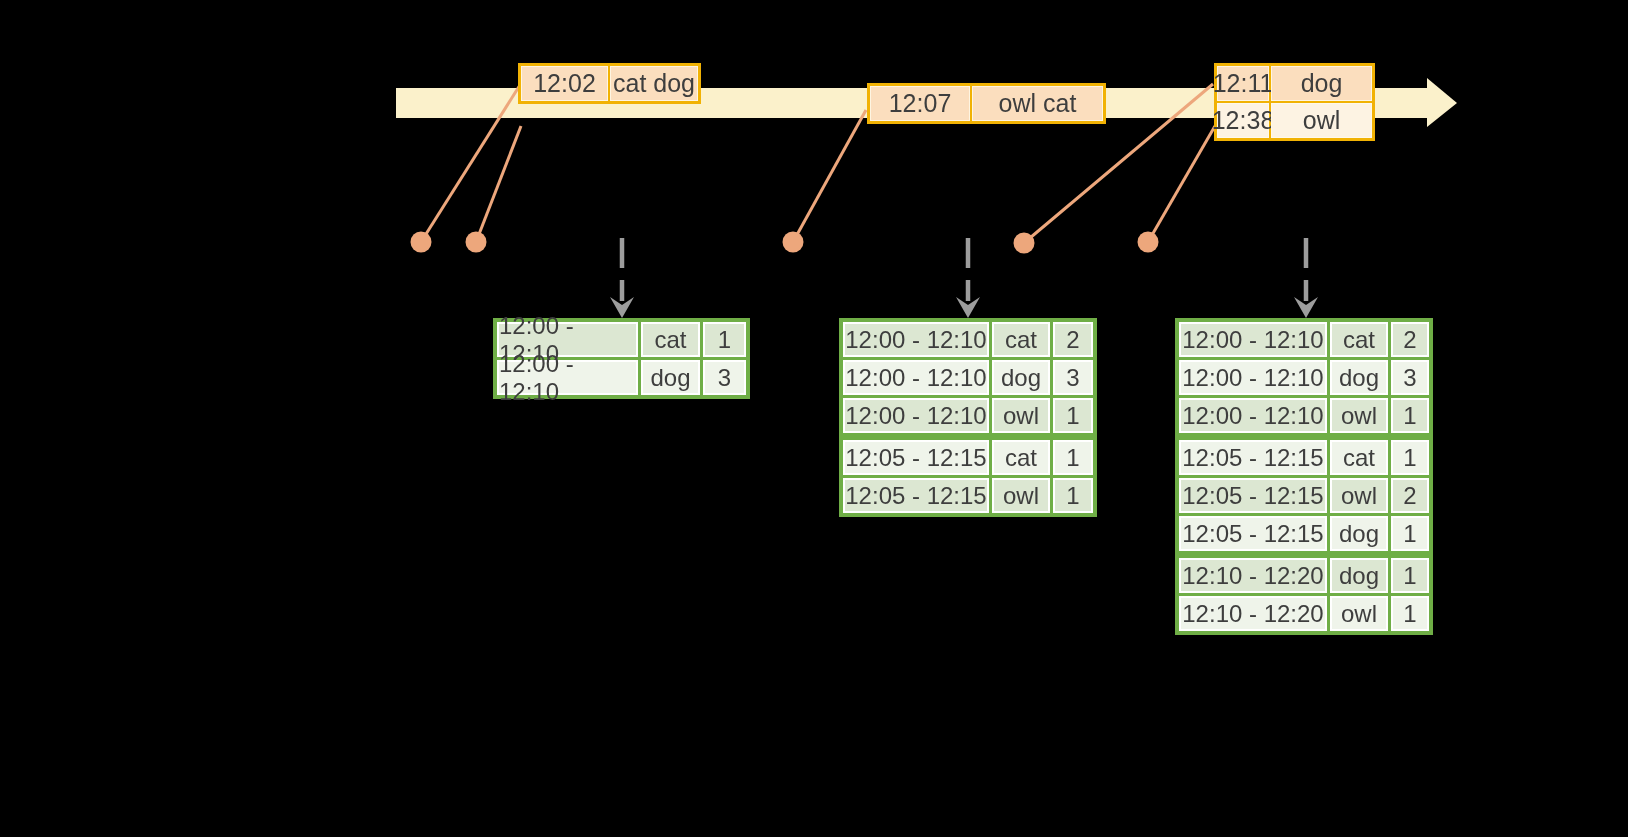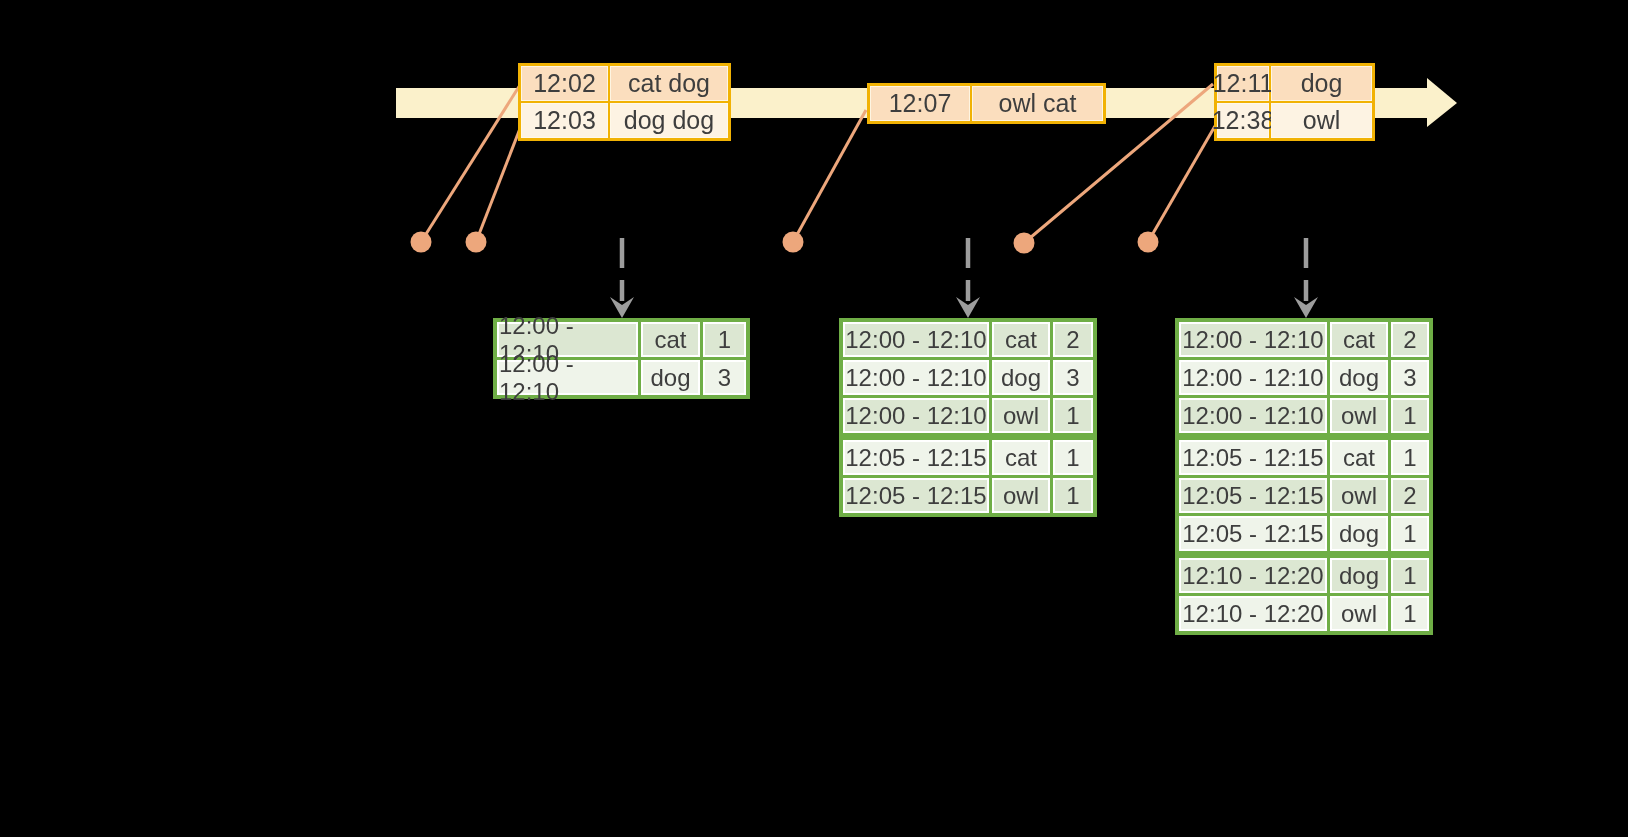--- a/index.html
+++ b/index.html
@@ -30,21 +30,21 @@
   .erow{display:flex;gap:2px;}
   .ecell{
     box-sizing:border-box;height:35px;
     border:1px solid rgba(255,250,235,.8);
     display:flex;align-items:center;justify-content:center;
     font-size:25px;color:var(--c-text);
   }
   .erow.dark  .ecell{background:var(--c-orange-row-dark);}
   .erow.light .ecell{background:var(--c-orange-row-light);}
   .e1{left:518px;top:63px;}
-  .e1 .ecell:first-child{width:87px}  .e1 .ecell:last-child{width:118px}
+  .e1 .ecell:first-child{width:87px}  .e1 .ecell:last-child{width:88px}
   .e2{left:867px;top:83px;}
   .e2 .ecell:first-child{width:100px}  .e2 .ecell:last-child{width:131px}
   .e3{left:1214px;top:63px;}
   .e3 .ecell:first-child{width:52px}  .e3 .ecell:last-child{width:101px}
 
   
   .gtable{
     position:absolute;z-index:2;
     background:var(--c-green-border);
     padding:4px;box-sizing:border-box;
@@ -103,24 +103,20 @@
       <line class="dash-line" x1="1306" y1="238" x2="1306" y2="301"></line>
       <polygon class="dash-head" points="1294,297 1306,318 1318,297 1306,305"></polygon>
     </g>
   </svg>
 
   <div class="etable e1">
       <div class="erow dark">
         <div class="ecell">12:02</div>
         <div class="ecell">cat dog</div>
       </div>
-      <div class="erow light">
-        <div class="ecell">12:03</div>
-        <div class="ecell">dog dog</div>
-      </div>
     </div>
   <div class="etable e2">
       <div class="erow dark">
         <div class="ecell">12:07</div>
         <div class="ecell">owl cat</div>
       </div>
     </div>
   <div class="etable e3">
       <div class="erow dark">
         <div class="ecell">12:11</div>

